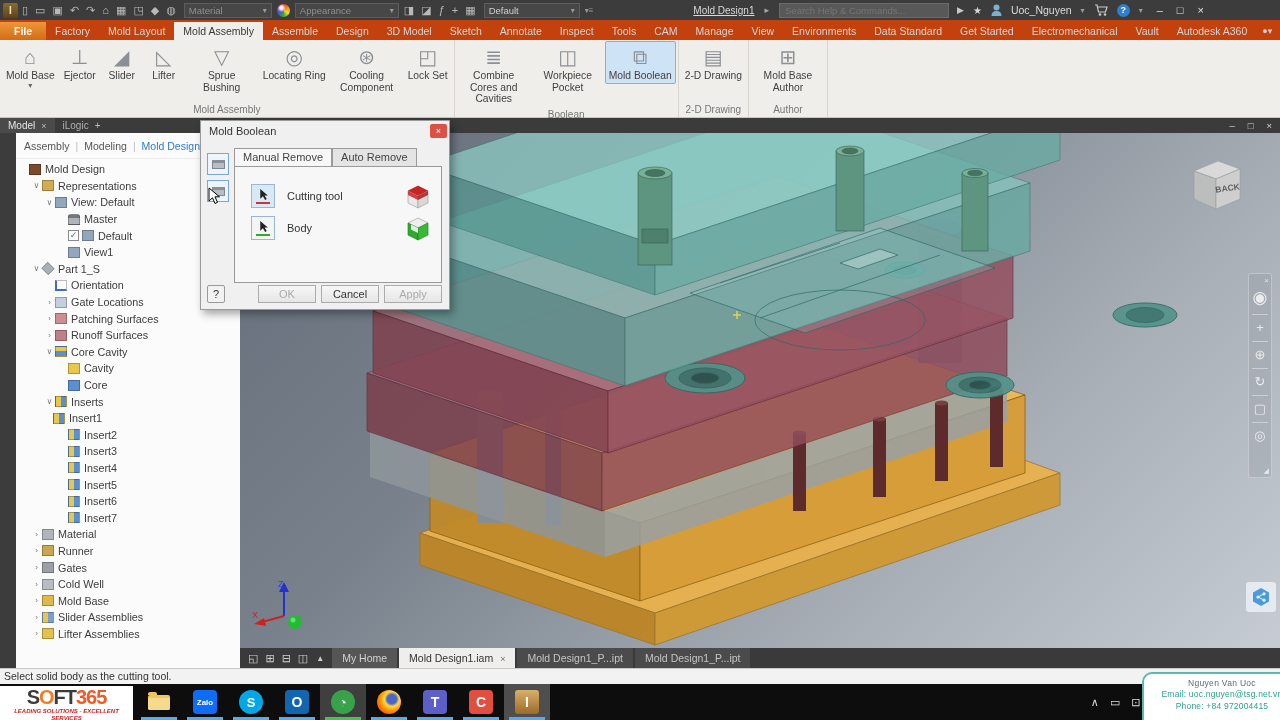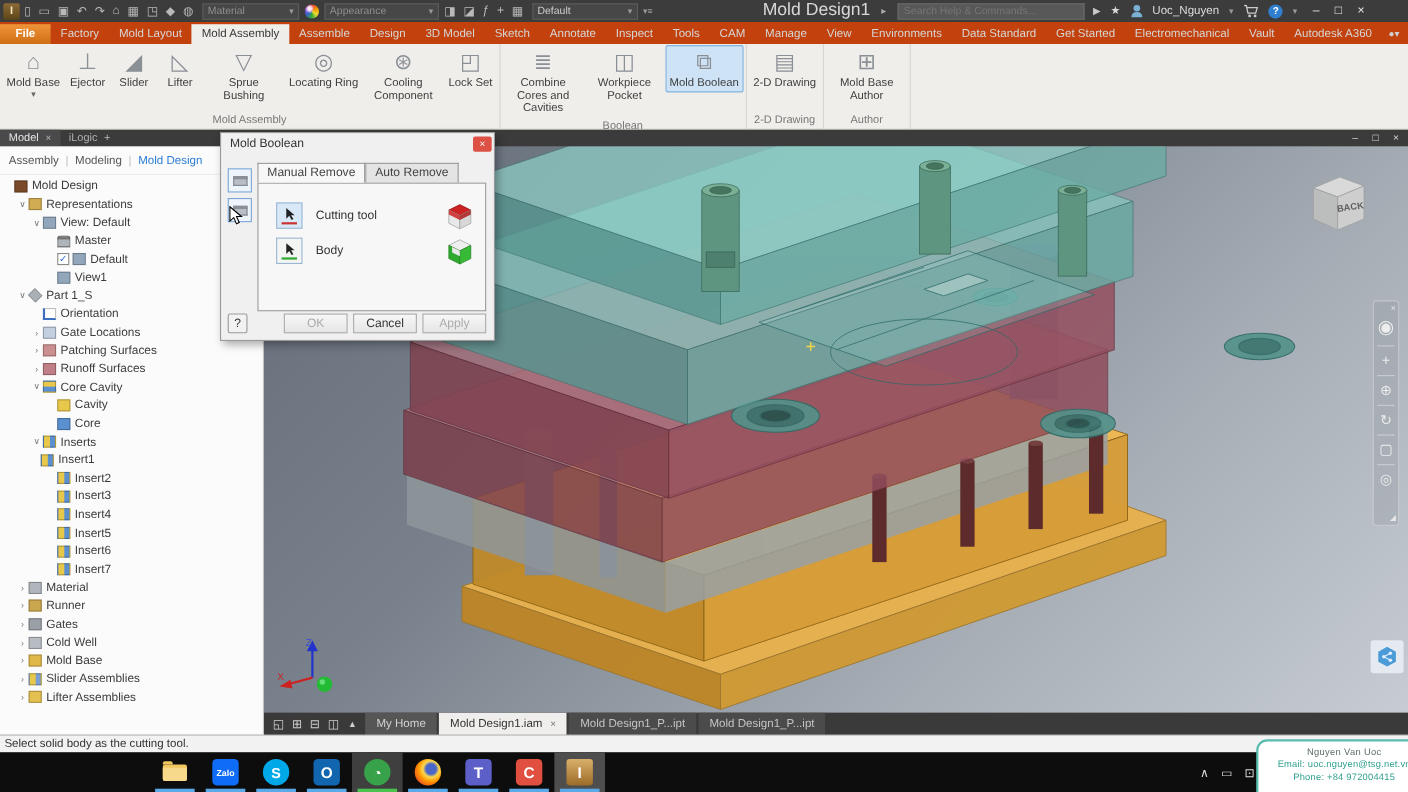--- a/index.html
+++ b/index.html
@@ -9,21 +9,21 @@
 
   
   .titlebar { position:absolute; left:0; top:0; width:1280px; height:20px; background:#3c3c3c; display:flex; align-items:center; color:#c9c9c9; font-size:10px; }
   .appicon { width:15px; height:15px; margin:0 4px 0 3px; background:linear-gradient(#8a6a34,#5d4518); color:#f3e3c0; font-weight:bold; font-size:10px; text-align:center; line-height:15px; border-radius:2px; }
   .qat { display:flex; align-items:center; gap:7px; margin-right:8px; }
   .qat span { font-size:11px; color:#b9b9b9; }
   .tb-select { height:15px; background:#474747; border:1px solid #5d5d5d; color:#8f8f8f; font-size:9.5px; display:flex; align-items:center; padding:0 4px; justify-content:space-between; margin-right:5px; }
   .tb-select .car { color:#9a9a9a; font-size:8px; margin-left:6px; }
   .sphere { width:13px; height:13px; border-radius:50%; margin-right:5px;
     background:radial-gradient(circle at 35% 30%, rgba(255,255,255,.9) 0 12%, rgba(255,255,255,0) 35%), conic-gradient(#e33,#e90,#ed3,#3a3,#36c,#93c,#e33); }
-  .tb-title { color:#d9d9d9; font-size:16px; margin:0 10px 0 100px; }
+  .tb-title { color:#d9d9d9; font-size:10px; margin:0 10px 0 100px;text-decoration:underline; }
   .tb-arrow { color:#aaa; font-size:9px; margin-right:10px; }
   .searchbox { width:170px; height:15px; background:#585858; border:1px solid #6a6a6a; color:#9a9a9a; font-size:9.5px; padding:0 5px; font-family:"Liberation Sans",sans-serif; }
   .tb-right { display:flex; align-items:center; gap:9px; margin-left:8px; }
   .helpdot { width:13px; height:13px; background:#2f7fd0; color:#fff; border-radius:50%; font-size:9px; text-align:center; line-height:13px; font-weight:bold; }
   .winctl { display:flex; gap:14px; margin:0 10px 0 14px; color:#e2e2e2; font-size:11px; }
 
   
   .rtabbar { position:absolute; left:0; top:20px; width:1280px; height:20px; background:#c2410c; display:flex; align-items:flex-end; }
   .rtab { padding:3px 9px; font-size:10.5px; color:#d6d6d6; cursor:default; white-space:nowrap; }
   .rtab.file { background:linear-gradient(#f0953a,#d06e14); color:#fff; font-weight:bold; padding:3px 14px; }
@@ -44,21 +44,21 @@
   
   .docstrip { position:absolute; left:0; top:118px; width:1280px; height:15px; background:#3b3b3b; display:flex; align-items:center; font-size:10px; }
   .dstab { padding:0 8px; height:15px; line-height:15px; color:#e6e6e6; }
   .dstab.active { background:#4a4a4a; }
   .dstab .x { color:#b5b5b5; margin-left:6px; font-size:9px; }
   .dstab.ilogic { color:#b0b0b0; }
   .dstab .plus { color:#bcbcbc; margin-left:6px; }
   .dsctl { margin-left:auto; display:flex; gap:13px; padding-right:8px; color:#d8d8d8; font-size:9.5px; }
 
   
-  .browser { position:absolute; left:0; top:133px; width:240px; height:535px; background:#fbfbfb; border-right:1px solid #c4c4c4; overflow:hidden; }
+  .browser { position:absolute; left:16px; top:133px; width:240px; height:535px; background:#fbfbfb; border-right:1px solid #c4c4c4; overflow:hidden; }
   .filters { height:26px; display:flex; align-items:center; padding:0 8px; font-size:10.5px; color:#555; border-bottom:1px solid #ececec; gap:6px; }
   .filters .sep { color:#c0c0c0; }
   .filters .active { color:#2b7cd3; }
   .tree { padding-top:2px; }
   .trow { height:16.6px; display:flex; align-items:center; font-size:10.8px; color:#3c3c3c; white-space:nowrap; }
   .texp { width:11px; font-size:8px; color:#777; text-align:center; flex:none; }
   .tcheck { width:11px; height:11px; border:1px solid #8a8a8a; background:#fff; color:#2b6fd0; font-size:9px; line-height:9px; text-align:center; margin-right:3px; flex:none; }
   .ticon { width:12px; height:11px; margin-right:4px; border:1px solid rgba(0,0,0,.25); flex:none; }
   .ti-mold-design { background:#7a4a2a; }
   .ti-representations { background:#d2ac52; }
@@ -769,19 +769,23 @@
         </div>
       </div>
     <div class="tray">
         <span>∧</span>
         <span>▭</span>
         <span>⊡</span>
         <span>◁</span>
       </div>
   </div>
 
+  <div class="soft365">
+    <div class="s365-brand"><span class="s365-d">S</span><span class="s365-o">O</span><span class="s365-d">FT</span><span class="s365-n">365</span></div>
+    <div class="s365-tag">LEADING SOLUTIONS - EXCELLENT SERVICES</div>
+  </div>
   <div class="contact">
     <div class="nm">Nguyen Van Uoc</div>
     <div class="ln">Email: uoc.nguyen@tsg.net.vn</div>
     <div class="ln">Phone: +84 972004415</div>
   </div>
 
 </div>
 
 </body></html>

